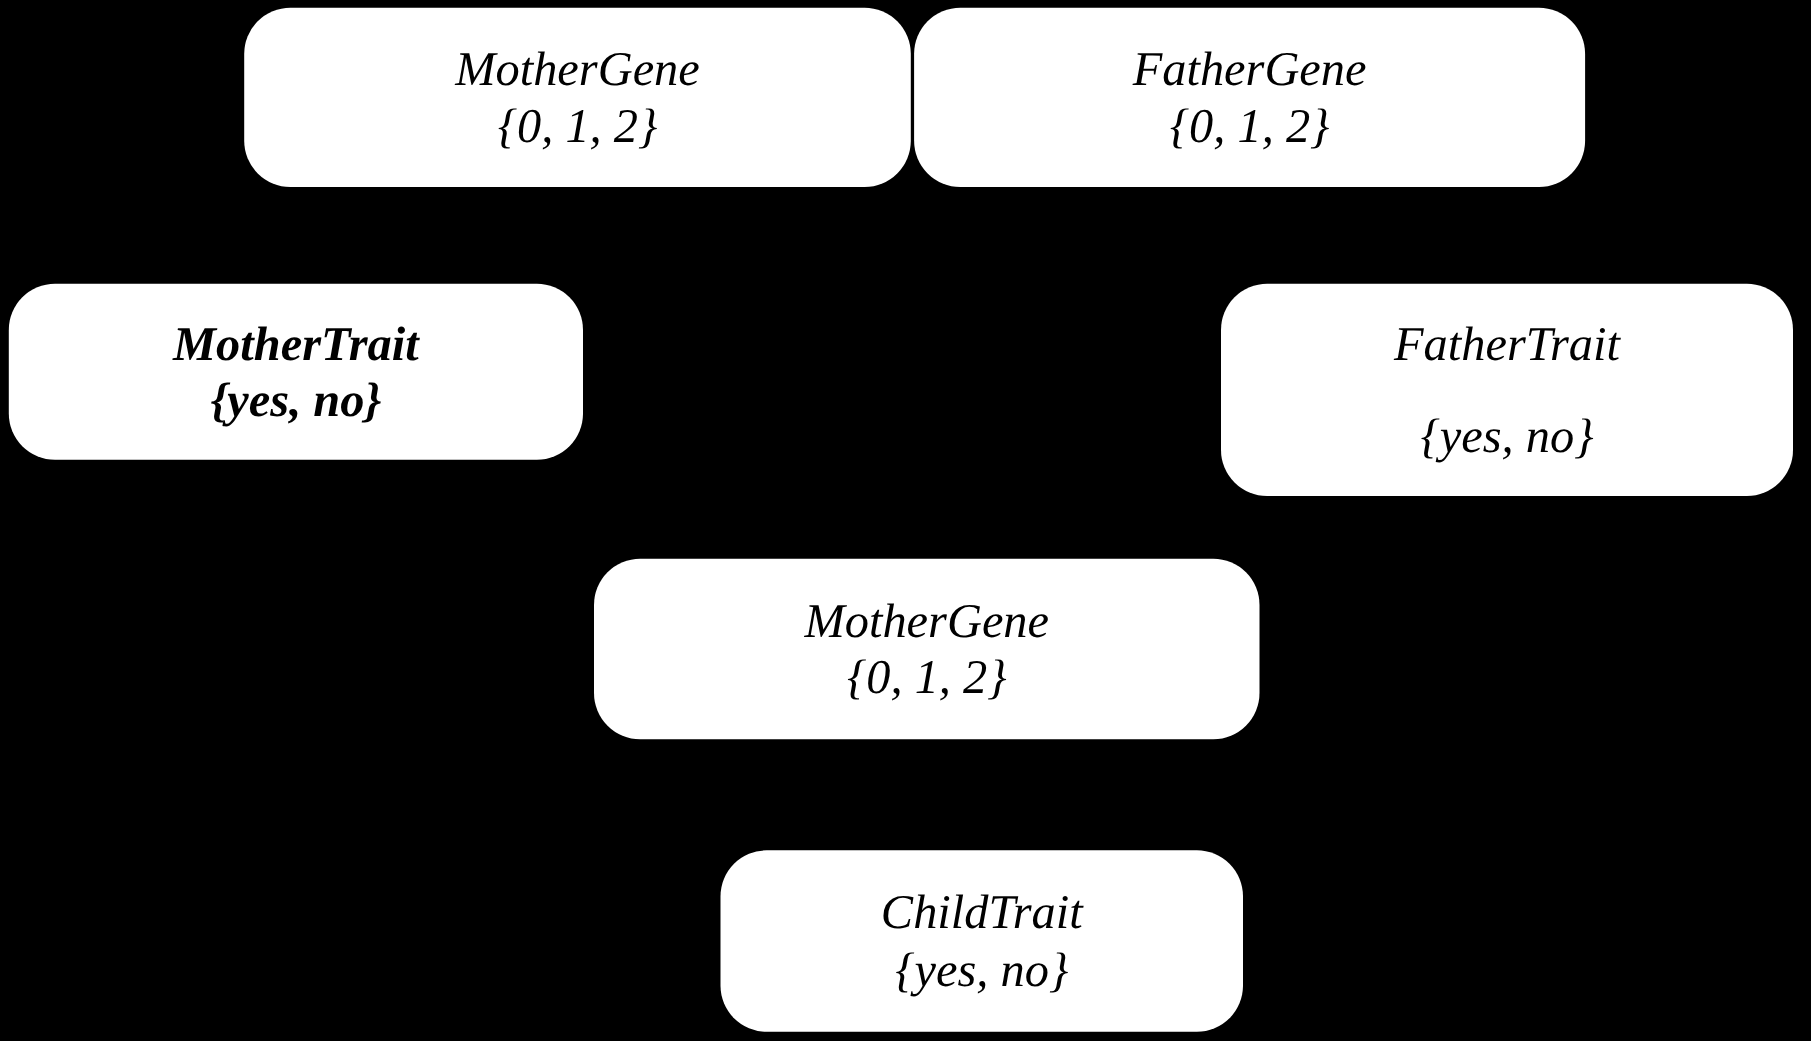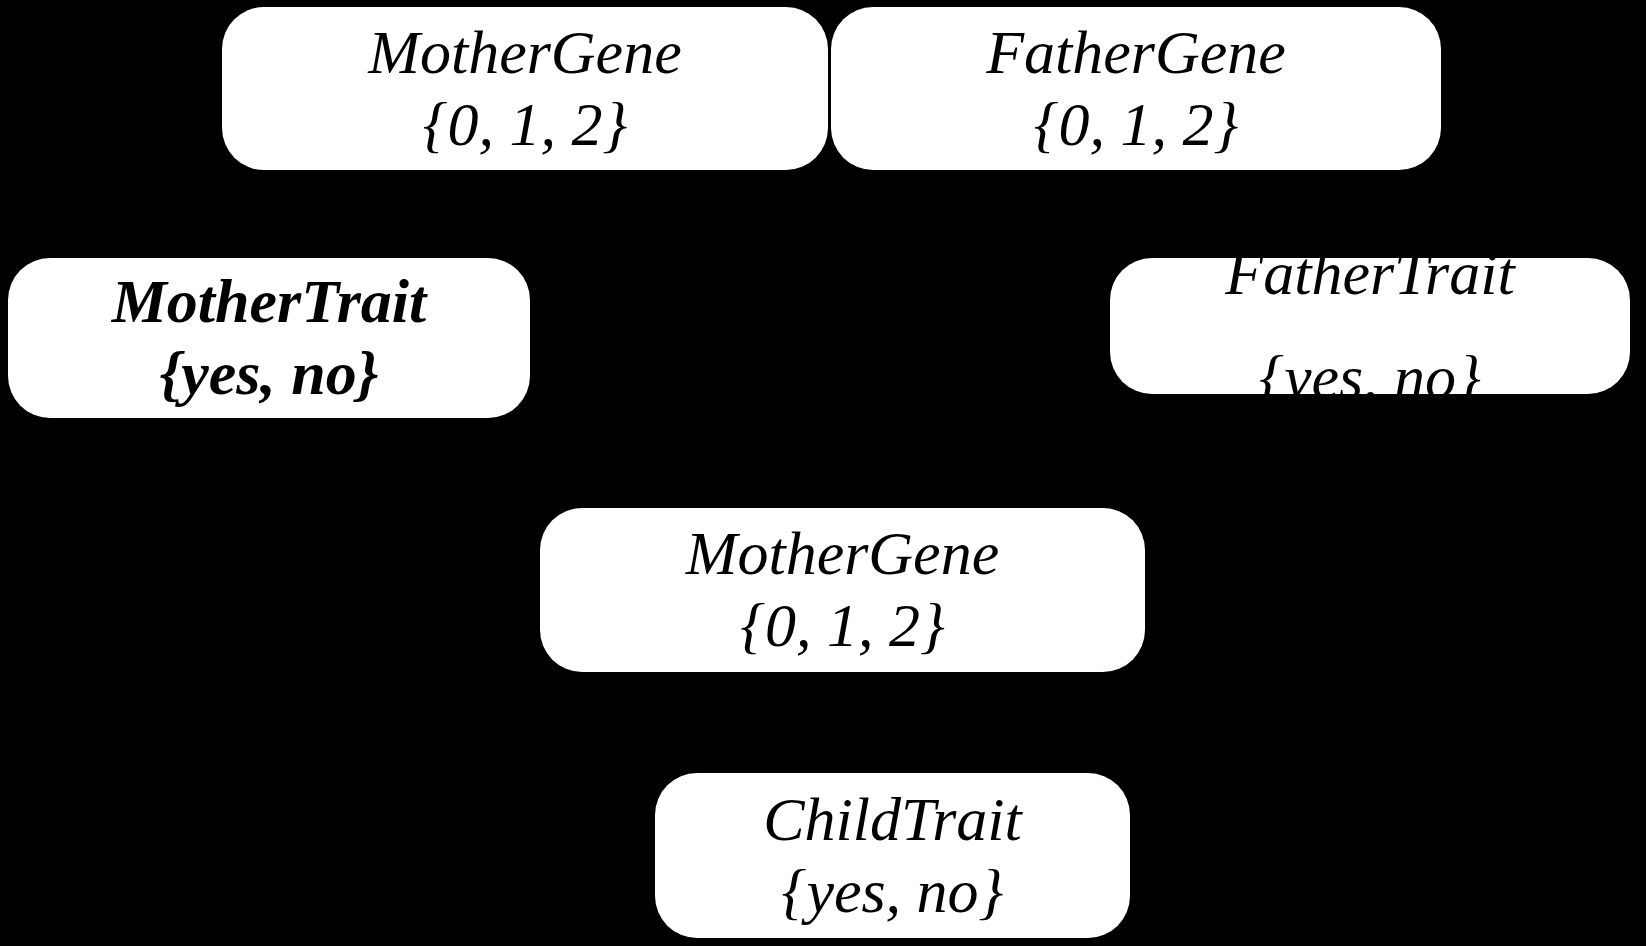--- a/index.html
+++ b/index.html
@@ -14,38 +14,38 @@
     background: #000000;
     overflow: hidden;
     font-family: "Liberation Serif", serif;
   }
   .node {
     position: absolute;
     background: #ffffff;
     border-radius: 42px;
     color: #000000;
     font-style: italic;
-    font-size: 62px;
+    font-size: 44px;
     line-height: 1.16;
     text-align: center;
     display: flex;
     flex-direction: column;
     align-items: center;
     justify-content: center;
     white-space: nowrap;
   }
   .node .node-label,
   .node .node-domain {
     display: block;
   }
   
   .node-mother-gene  { left: 222px;  top: 7px;   width: 606px; height: 163px; }
   .node-father-gene  { left: 831px;  top: 7px;   width: 610px; height: 163px; }
   .node-mother-trait { left: 8px;    top: 258px; width: 522px; height: 160px; font-weight: bold; }
-  .node-father-trait { left: 1110px; top: 258px; width: 520px; height: 136px; gap: 32px; }
+  .node-father-trait { left: 1110px; top: 258px; width: 520px; height: 193px; gap: 32px; }
   .node-child-gene   { left: 540px;  top: 508px; width: 605px; height: 164px; }
   .node-child-trait  { left: 607px;  top: 773px; width: 475px; height: 165px; margin-left: 48px; }
 </style>
 </head>
 <body>
 
 <div class="diagram">
 
   <div class="node node-mother-gene">
     <span class="node-label">MotherGene</span>

